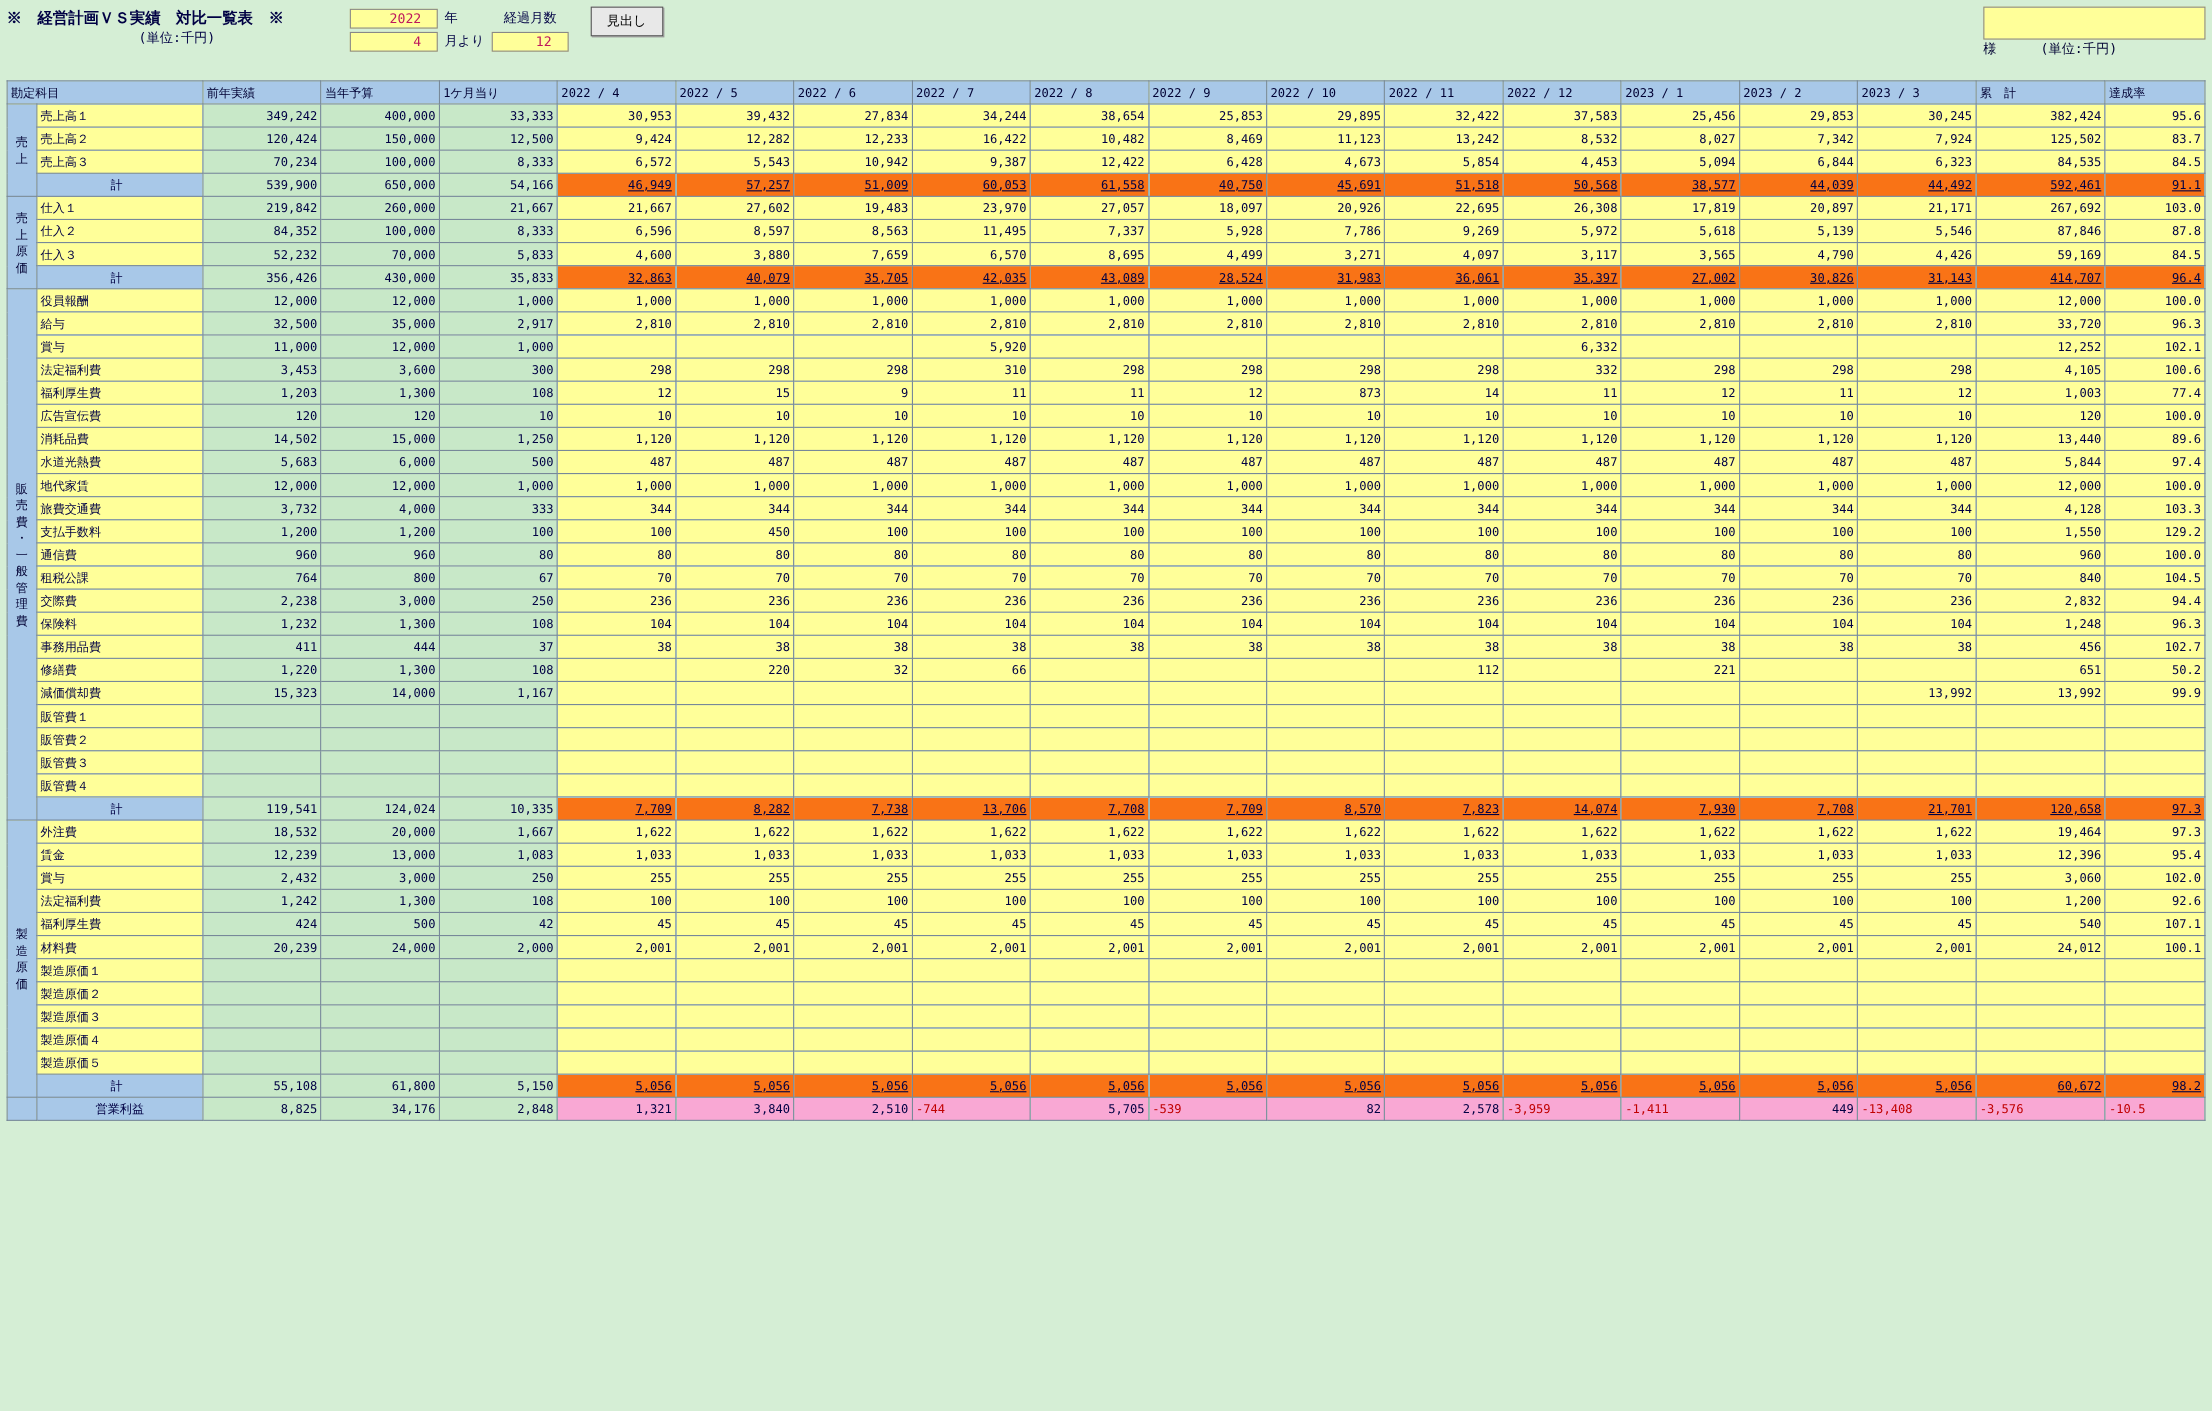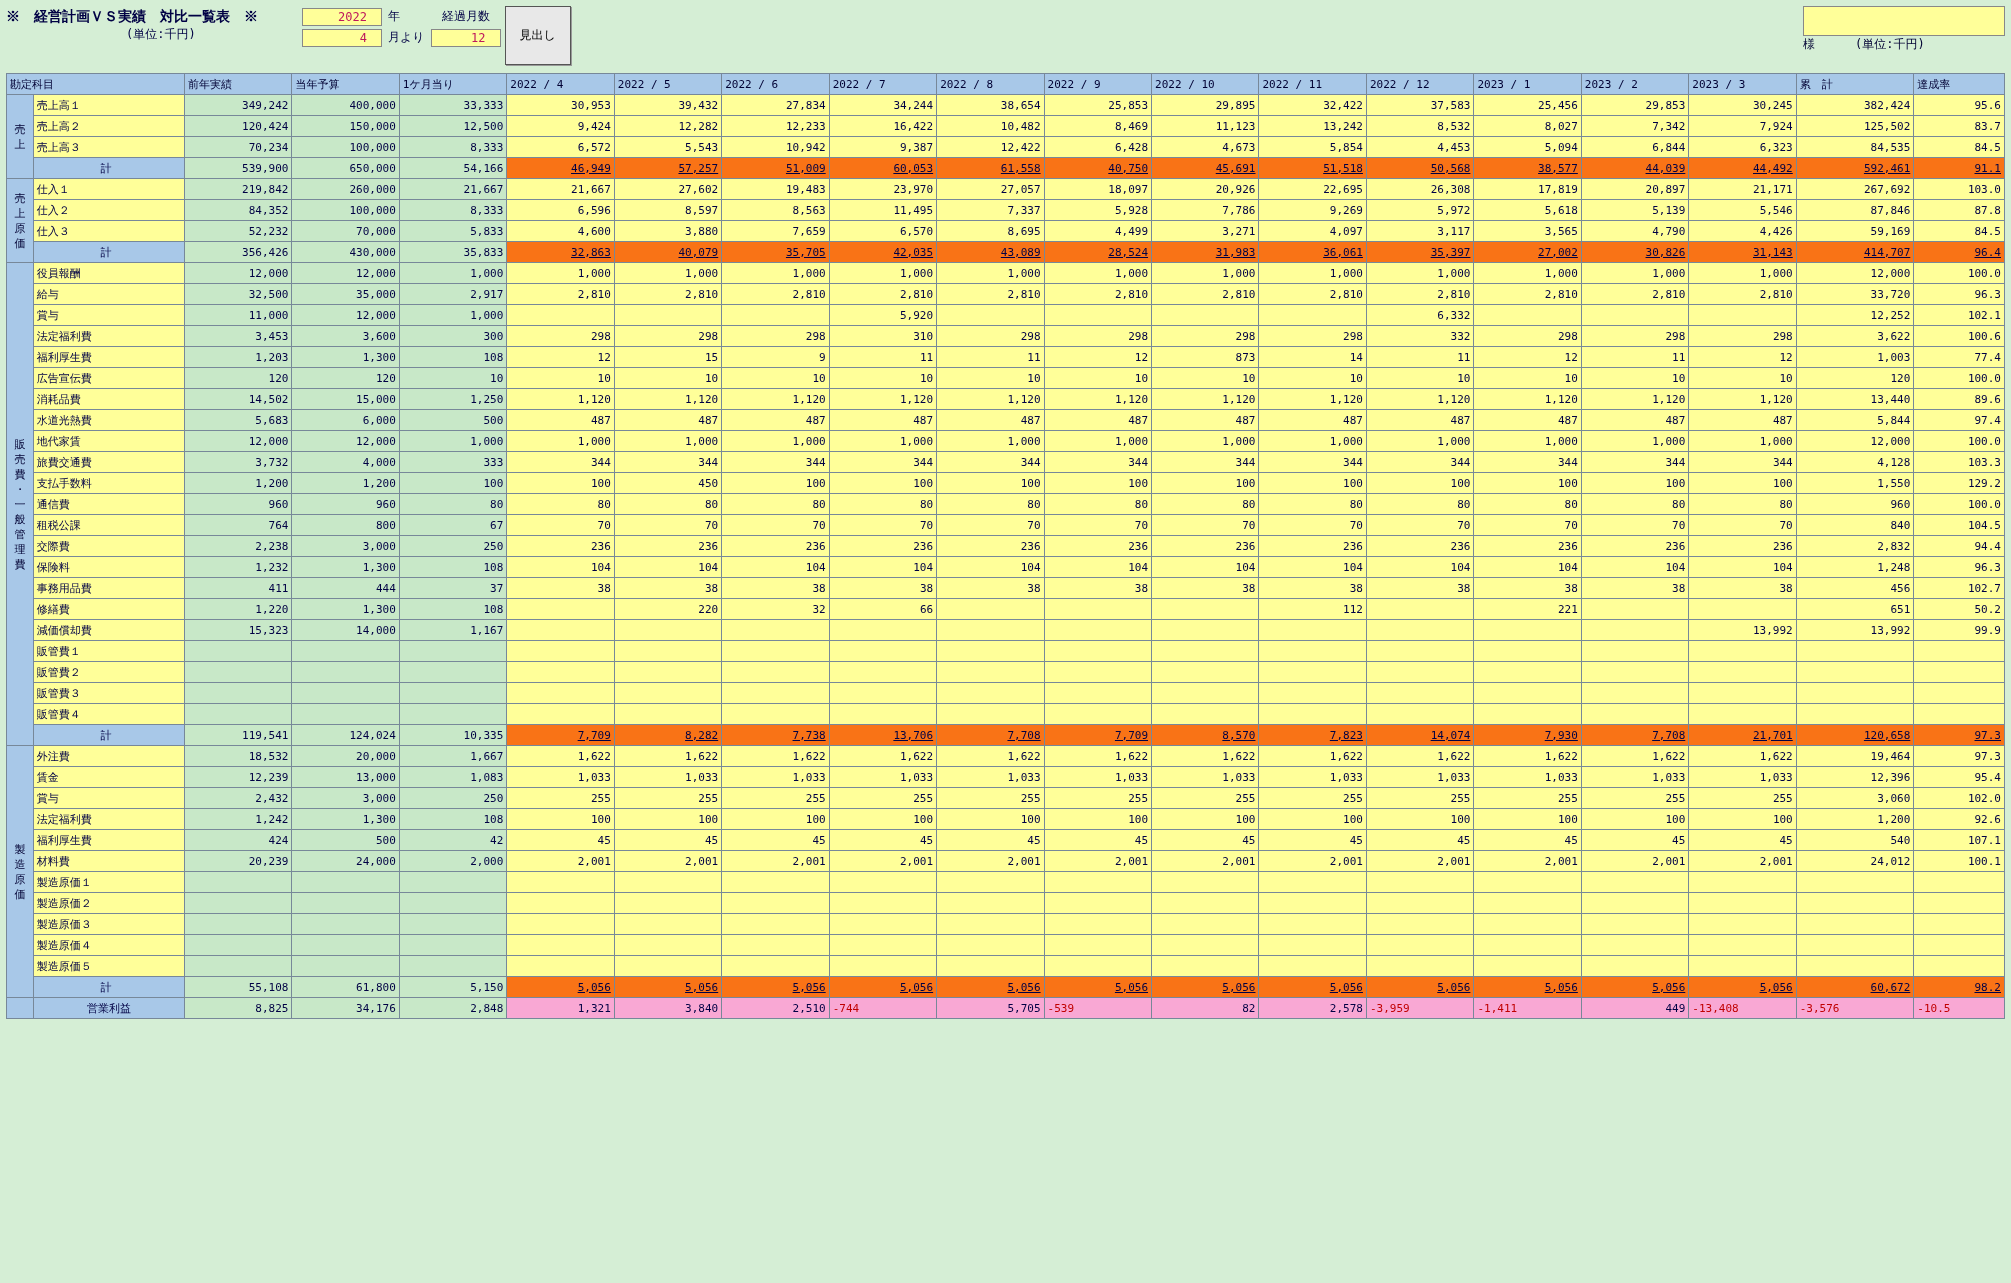--- a/index.html
+++ b/index.html
@@ -1,22 +1,22 @@
 <!DOCTYPE html>
 <html><head>
 <meta charset="utf-8">
 <style>
   html,body{margin:0;padding:0;background:#d5eed5;font-family:"MS Gothic","Hiragino Kaku Gothic Pro",monospace;font-size:12px;color:#003;}
   .wrap{padding:6px;}
-  .topbar{display:flex;align-items:flex-start;gap:4px;margin-bottom:8px;flex-wrap:wrap;}
+  .topbar{display:flex;align-items:flex-start;gap:20px;margin-bottom:20px;flex-wrap:wrap;}
   .title{color:#004;font-weight:bold;font-size:14px;margin-right:40px;padding-top:2px;}
   .unit{color:#004;font-size:12px;margin-left:120px;}
   .yinput{background:#ffff99;border:1px solid #888;padding:1px 14px;min-width:50px;text-align:right;color:#be185d;}
   .small-lbl{color:#004;padding:2px 4px;}
-  .btn{background:#e8e8e8;border:1px solid #555;padding:20px 14px;cursor:pointer;font-size:12px;box-shadow:1px 1px 0 #999;}
+  .btn{background:#e8e8e8;border:1px solid #555;padding:4px 14px;cursor:pointer;font-size:12px;box-shadow:1px 1px 0 #999;}
   .bigyellow{background:#ffff99;border:1px solid #888;min-width:200px;height:28px;}
   table{border-collapse:collapse;width:100%;table-layout:fixed;}
   th,td{border:1px solid #789;padding:1px 3px;height:18px;font-size:11px;white-space:nowrap;overflow:hidden;}
   th{background:#a8c8e8;color:#003;text-align:left;font-weight:normal;}
   td.num{text-align:right;color:#004;}
   td.neg{text-align:left;color:#c00000;}
   td.lbl{text-align:left;color:#004;}
   td.vcat{background:#a8c8e8;text-align:center;color:#003;width:14px;padding:0;font-size:11px;}
   tr.yellow td.cell{background:#ffff99;}
   tr.green  td.cell{background:#f9a8d4;}
@@ -344,21 +344,21 @@
           <td class="cell num">298</td>
           <td class="cell num">310</td>
           <td class="cell num">298</td>
           <td class="cell num">298</td>
           <td class="cell num">298</td>
           <td class="cell num">298</td>
           <td class="cell num">332</td>
           <td class="cell num">298</td>
           <td class="cell num">298</td>
           <td class="cell num">298</td>
-          <td class="cell num">3,622</td>
+          <td class="cell num">4,105</td>
           <td class="cell num">100.6</td>
         </tr>
         <tr class="yellow">
           <td class="lbl">福利厚生費</td>
           <td class="py num">1,203</td>
           <td class="bud num">1,300</td>
           <td class="pm num">108</td>
           <td class="cell num">12</td>
           <td class="cell num">15</td>
           <td class="cell num">9</td>

